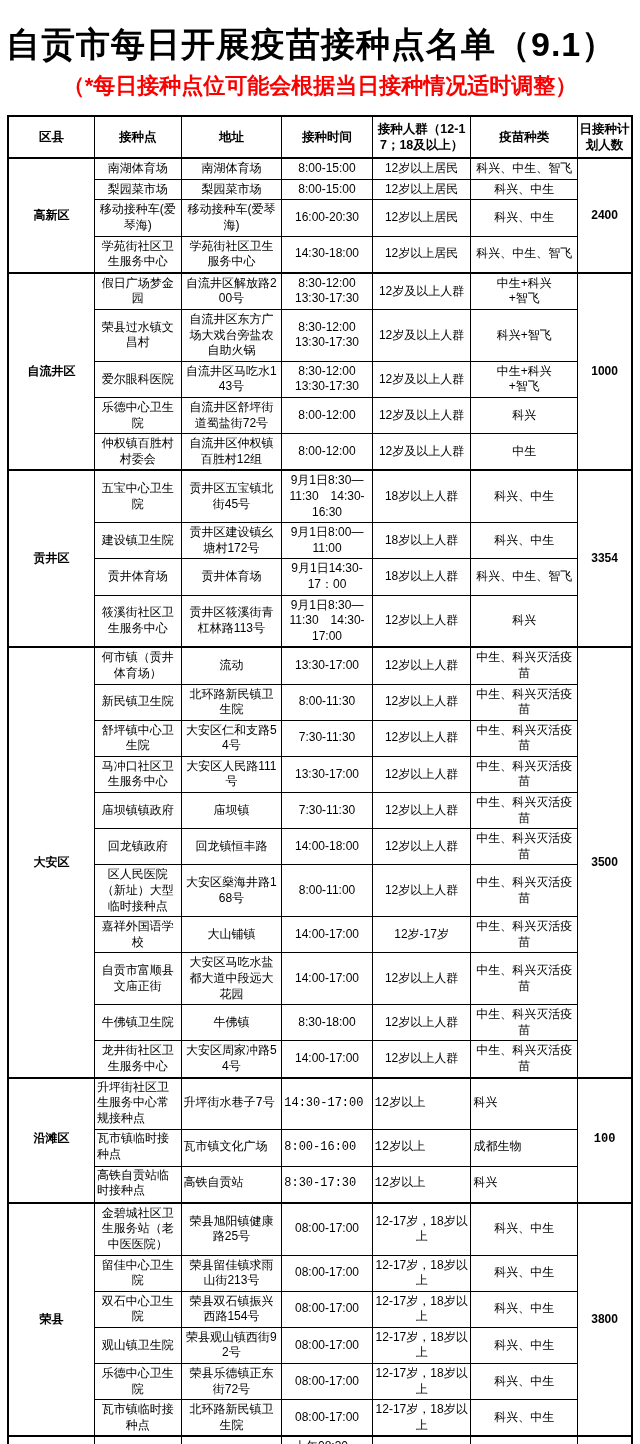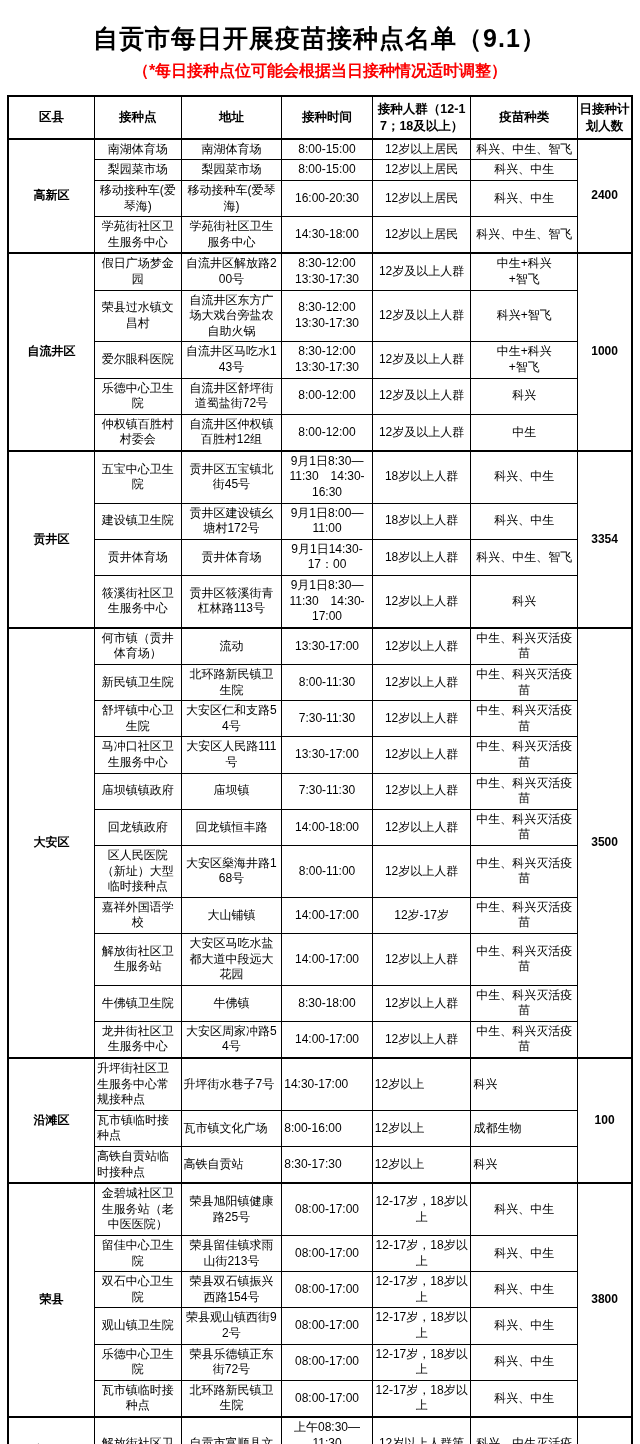--- a/index.html
+++ b/index.html
@@ -11,30 +11,29 @@
   body {
     font-family: "Liberation Sans", "DejaVu Sans", sans-serif;
     color: #000;
   }
   .page {
     width: 628px;
     margin: 0 auto;
     padding-top: 14px;
   }
   .page-title {
-    text-align: center;
-    font-size: 25px;
+    font-size: 34px;
     font-weight: bold;
     letter-spacing: 1px;
     margin: 8px 0 6px 0;
     line-height: 1.3;
   }
   .page-subtitle {
     text-align: center;
-    font-size: 16px;
+    font-size: 22px;
     font-weight: bold;
     margin: 0 0 14px 0;
     line-height: 1.3;
   }
   table.vax {
     border-collapse: collapse;
     table-layout: fixed;
     width: 626px;
     margin: 0 auto;
     border: 2px solid #000;
@@ -65,20 +64,21 @@
     font-weight: bold;
     font-size: 13px;
     margin-left: 28px;
   }
   td.plan-cell {
     font-size: 13px;
     font-weight: bold;
   }
   tbody.align-left td {
     text-align: left;
+    font-family: Liberation Mono, monospace;
   }
   tbody.align-left td.district-cell,
   tbody.align-left td.plan-cell {
     text-align: center;
   }
 </style>
 </head>
 <body>
 
 <div class="page">
@@ -273,21 +273,21 @@
           <td class="vaccine-cell">中生、科兴灭活疫苗</td>
         </tr>
         <tr>
           <td class="site-cell">嘉祥外国语学校</td>
           <td class="address-cell">大山铺镇</td>
           <td class="time-cell">14:00-17:00</td>
           <td class="group-cell">12岁-17岁</td>
           <td class="vaccine-cell">中生、科兴灭活疫苗</td>
         </tr>
         <tr>
-          <td class="site-cell">解放街社区卫生服务站</td>
+          <td class="site-cell">自贡市富顺县文庙正街</td>
           <td class="address-cell">大安区马吃水盐都大道中段远大花园</td>
           <td class="time-cell">14:00-17:00</td>
           <td class="group-cell">12岁以上人群</td>
           <td class="vaccine-cell">中生、科兴灭活疫苗</td>
         </tr>
         <tr>
           <td class="site-cell">牛佛镇卫生院</td>
           <td class="address-cell">牛佛镇</td>
           <td class="time-cell">8:30-18:00</td>
           <td class="group-cell">12岁以上人群</td>

